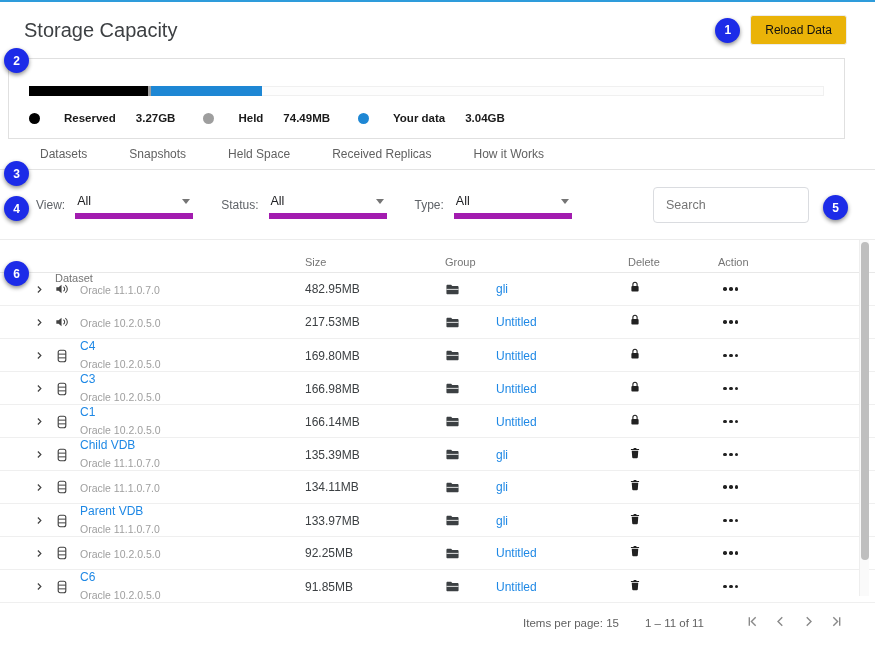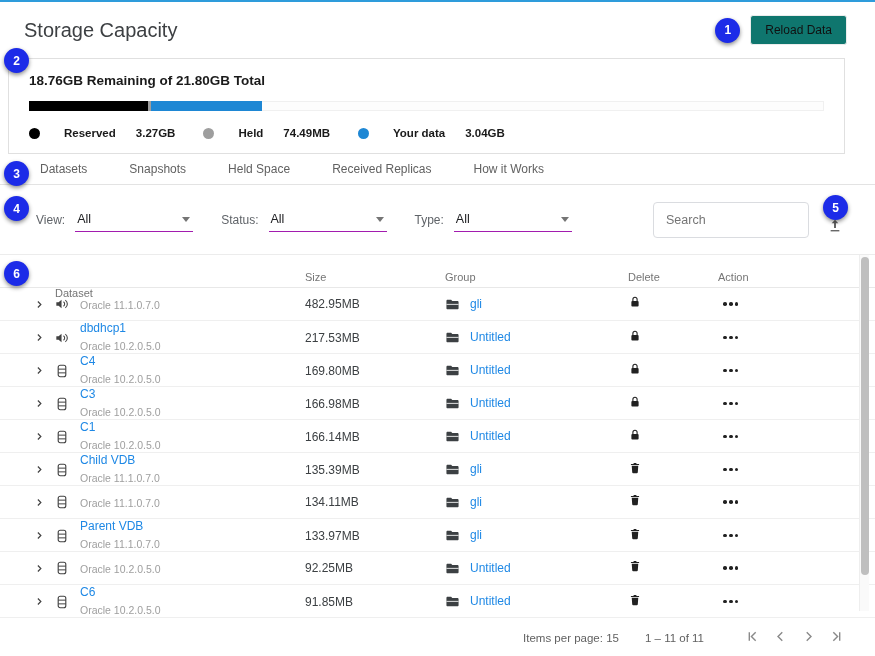--- a/index.html
+++ b/index.html
@@ -12,21 +12,21 @@
     background: #1c2be8; color: #fff; font-size: 12px; font-weight: bold;
     display: flex; align-items: center; justify-content: center;
     box-shadow: 0 2px 4px rgba(0,0,0,.45); z-index: 20; }
   .badge.inline { position: static; flex: 0 0 25px; }
 
   
   .header { display: flex; justify-content: space-between; align-items: center;
     height: 52px; padding: 4px 28px 0 24px; }
   .page-title { font-size: 20px; color: #3d4043; font-weight: 400; }
   .header-right { display: flex; align-items: center; gap: 10px; }
-  .reload-btn { height: 30px; padding: 0 14px; background: #0f766e;
+  .reload-btn { height: 30px; padding: 0 14px; background: #eab308;
     border: 1px solid #ececec; border-radius: 3px; font-size: 12px; font-weight: 500;
     color: #111; font-family: inherit; cursor: pointer; }
 
   
   .cap-card { margin: 4px 30px 0 8px; border: 1px solid #e0e0e0; background: #fff;
     padding: 14px 12px 13px; }
   .cap-title { font-size: 13.5px; font-weight: bold; color: #1a1a1a; padding-left: 8px; }
   .cap-bar { display: flex; height: 10px; margin: 13px 8px 0; background: #fdfdfd;
     box-shadow: inset 0 0 0 1px #f0f0f0; }
   .cap-bar .seg { height: 100%; }
@@ -38,21 +38,21 @@
   
   .tabs { display: flex; align-items: center; height: 31px; padding-left: 40px; gap: 42px;
     border-bottom: 1px solid #e3e3e3; }
   .tab { font-size: 12px; color: #616161; cursor: pointer; white-space: nowrap; }
 
   
   .filterbar { display: flex; align-items: center; height: 70px;
     padding: 0 30px 0 24px; border-bottom: 1px solid #ececec; }
   .filter { display: flex; align-items: center; margin-right: 16px; }
   .filter-label { font-size: 12px; color: #5f6368; margin-right: 10px; margin-left: 12px; }
-  .filter-select { position: relative; width: 118px; border-bottom: 1px solid #a21caf;
+  .filter-select { position: relative; width: 118px; border-bottom: 6px solid #a21caf;
     font-size: 12.5px; color: #202124; padding: 4px 18px 5px 2px; cursor: pointer; }
   .caret { position: absolute; right: 3px; bottom: 9px; width: 0; height: 0;
     border-left: 4px solid transparent; border-right: 4px solid transparent;
     border-top: 5px solid #757575; }
   .search-wrap { margin-left: auto; }
   .search-input { width: 156px; height: 36px; border: 1px solid #dadce0; border-radius: 4px;
     padding: 0 12px; font-size: 12.5px; color: #202124; font-family: inherit; outline: none; }
   .search-input::placeholder { color: #757575; }
   .upload-btn { margin-left: 16px; margin-top: 14px; background: none; border: none;
     color: #616161; cursor: pointer; width: 20px; height: 20px; }
@@ -68,21 +68,21 @@
   .tr { height: 33px; border-bottom: 1px solid #efefef; }
   .chev-btn { background: none; border: none; cursor: pointer; color: #424242;
     width: 100%; display: flex; justify-content: center; }
   .chev-btn svg { width: 13px; height: 13px; }
   .typeicon { color: #424242; display: flex; justify-content: flex-start; }
   .typeicon svg { width: 16px; height: 16px; }
   .namecell { line-height: 1.15; padding-top: 1px; }
   .ds-link { color: #1e88e5; font-size: 12px; font-weight: 500; text-decoration: none; display: block; cursor: pointer; }
   .ds-sub { color: #9e9e9e; font-size: 10.5px; }
   .sizecell { font-size: 12px; color: #3c4043; }
-  .groupcell { display: flex; align-items: flex-start; }
+  .groupcell { display: flex; align-items: center; gap: 26px; }
   .folder { color: #3c4043; margin-right: 10px; display: flex; }
   .folder svg { width: 15px; height: 15px; }
   .group-link { color: #1e88e5; font-size: 12px; text-decoration: none; cursor: pointer; }
   .delcell { padding-left: 8px; color: #212121; }
   .delcell svg { width: 14px; height: 14px; }
   .del-btn { background: none; border: none; cursor: pointer; color: #212121; padding: 0; }
   .actioncell { padding-left: 10px; }
   .more-btn { background: none; border: none; cursor: pointer; display: flex; align-items: center; padding: 4px 2px; }
   .more-btn i { width: 3.5px; height: 3.5px; background: #212121; border-radius: 50%;
     display: inline-block; margin: 0 1.2px; }
@@ -163,21 +163,20 @@
 
   <div class="header">
     <div class="page-title">Storage Capacity</div>
     <div class="header-right">
       <span class="badge inline">1</span>
       <button class="reload-btn">Reload Data</button>
     </div>
   </div>
 
   <div class="cap-card">
-    <div class="cap-title">18.76GB Remaining of 21.80GB Total</div>
     <div class="cap-bar">
       <span class="seg" style="width: 15%; background: rgb(0, 0, 0);"></span>
       <span class="seg" style="width: 0.4%; background: rgb(158, 158, 158);"></span>
       <span class="seg" style="width: 13.9%; background: rgb(30, 135, 212);"></span>
     </div>
     <div class="cap-legend">
       <span class="leg-item">
         <span class="dot" style="background: rgb(0, 0, 0);"></span>
         <span>Reserved</span>
           <span class="val">3.27GB</span>
@@ -278,21 +277,21 @@
       <button class="chev-btn">
           <svg>
             <use href="#i-chev"></use>
           </svg>
         </button>
       <span class="typeicon">
           <svg>
             <use href="#i-dsource"></use>
           </svg>
         </span>
-      <span class="namecell"><a class="ds-link">dbdhcp1</a><span class="ds-sub">Oracle 10.2.0.5.0</span></span>
+      <span class="namecell"><span class="ds-sub">Oracle 10.2.0.5.0</span></span>
       <span class="sizecell">217.53MB</span>
       <span class="groupcell">
           <span class="folder">
             <svg>
               <use href="#i-folder"></use>
             </svg>
           </span>
           <a class="group-link">Untitled</a>
         </span>
       <span class="delcell"><svg>

